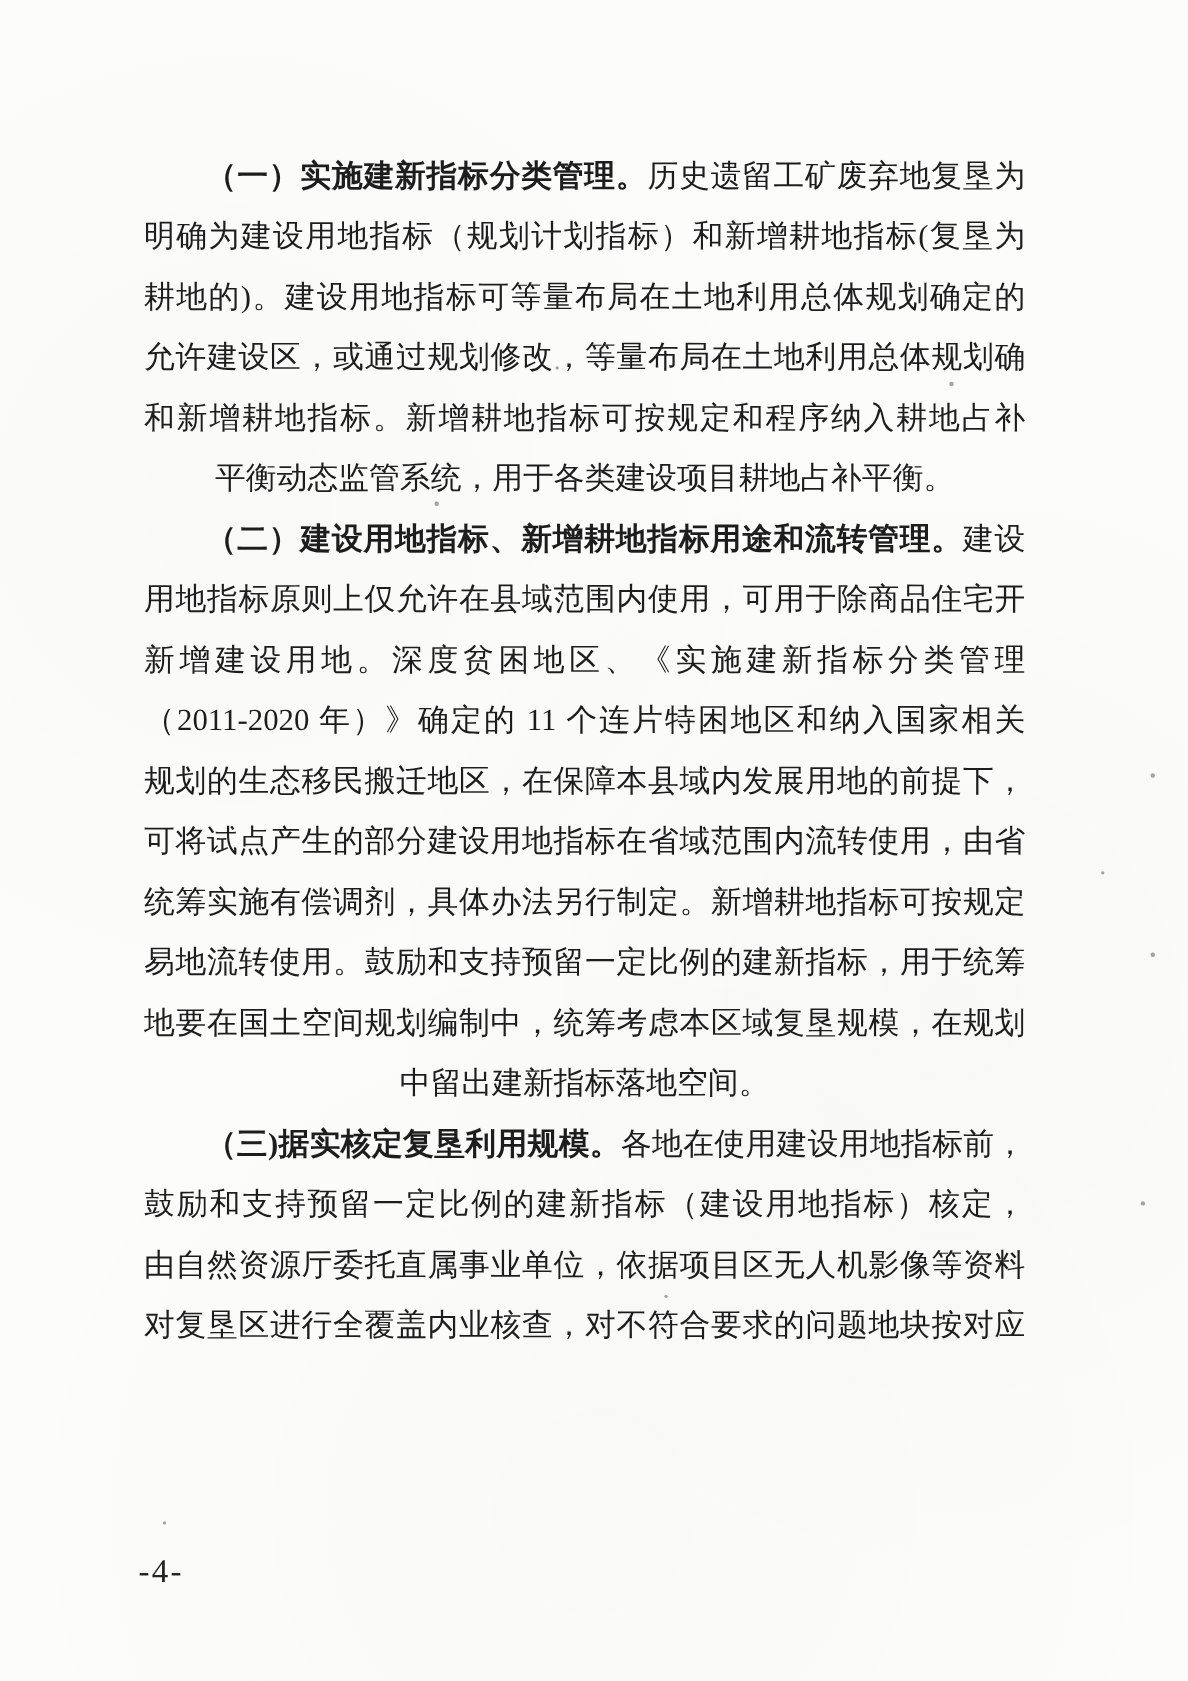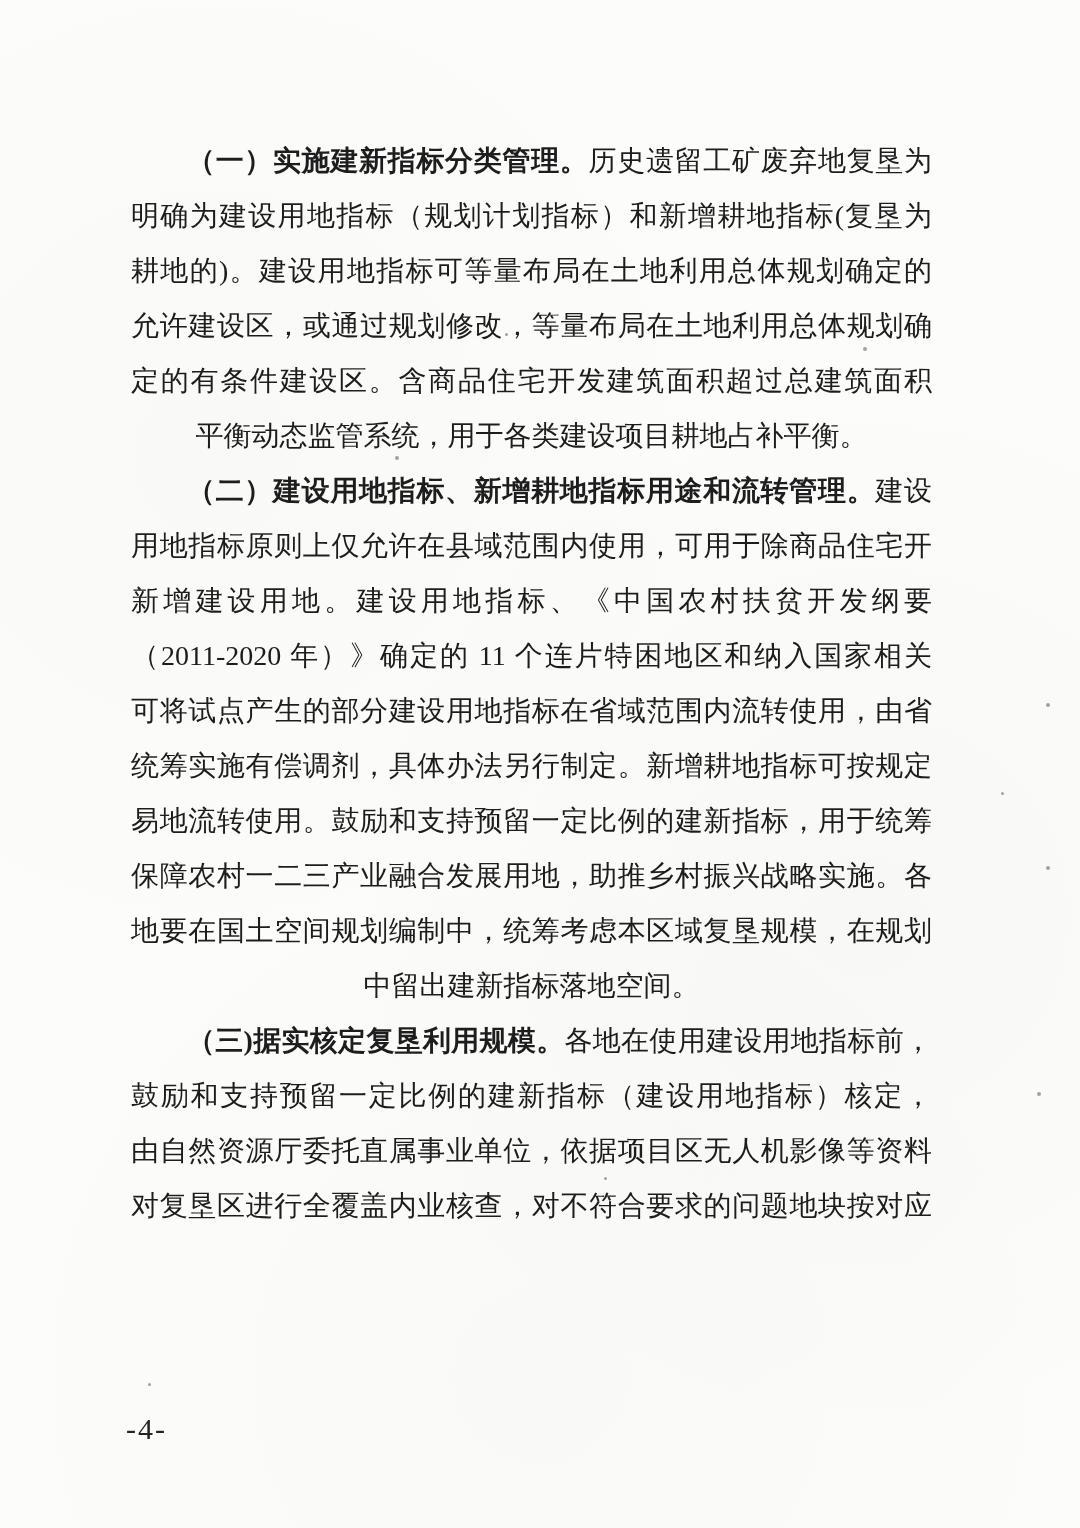--- a/index.html
+++ b/index.html
@@ -70,30 +70,30 @@
 </style>
 </head>
 <body class="scan-page">
 
 <div class="doc-body">
 
 <div class="line justify indent"><span class="seg-bold">（一）实施建新指标分类管理。</span><span>历史遗留工矿废弃地复垦为</span></div>
     <div class="line justify"><span>明确为建设用地指标（规划计划指标）和新增耕地指标(复垦为</span></div>
     <div class="line justify"><span>耕地的)。建设用地指标可等量布局在土地利用总体规划确定的</span></div>
     <div class="line justify"><span>允许建设区，或通过规划修改，等量布局在土地利用总体规划确</span></div>
-    <div class="line justify"><span>定的有条件建设区。含商品住宅开发建筑面积超过总建筑面积</span></div>
+    <div class="line justify"><span>和新增耕地指标。新增耕地指标可按规定和程序纳入耕地占补</span></div>
     <div class="line"><span>平衡动态监管系统，用于各类建设项目耕地占补平衡。</span></div>
     <div class="line justify indent"><span class="seg-bold">（二）建设用地指标、新增耕地指标用途和流转管理。</span><span>建设</span></div>
     <div class="line justify"><span>用地指标原则上仅允许在县域范围内使用，可用于除商品住宅开</span></div>
-    <div class="line justify"><span>新增建设用地。建设用地指标、《中国农村扶贫开发纲要</span></div>
+    <div class="line justify"><span>新增建设用地。深度贫困地区、《实施建新指标分类管理</span></div>
     <div class="line justify"><span>（2011-2020 年）》确定的 11 个连片特困地区和纳入国家相关</span></div>
+    <div class="line justify"><span>规划的生态移民搬迁地区，在保障本县域内发展用地的前提下，</span></div>
     <div class="line justify"><span>可将试点产生的部分建设用地指标在省域范围内流转使用，由省</span></div>
     <div class="line justify"><span>统筹实施有偿调剂，具体办法另行制定。新增耕地指标可按规定</span></div>
     <div class="line justify"><span>易地流转使用。鼓励和支持预留一定比例的建新指标，用于统筹</span></div>
-    <div class="line justify"><span>保障农村一二三产业融合发展用地，助推乡村振兴战略实施。各</span></div>
     <div class="line justify"><span>地要在国土空间规划编制中，统筹考虑本区域复垦规模，在规划</span></div>
     <div class="line"><span>中留出建新指标落地空间。</span></div>
     <div class="line justify indent"><span class="seg-bold">（三)据实核定复垦利用规模。</span><span>各地在使用建设用地指标前，</span></div>
     <div class="line justify"><span>鼓励和支持预留一定比例的建新指标（建设用地指标）核定，</span></div>
     <div class="line justify"><span>由自然资源厅委托直属事业单位，依据项目区无人机影像等资料</span></div>
     <div class="line justify"><span>对复垦区进行全覆盖内业核查，对不符合要求的问题地块按对应</span></div>
   </div>
 
 <div class="page-number">-4-</div>
 

